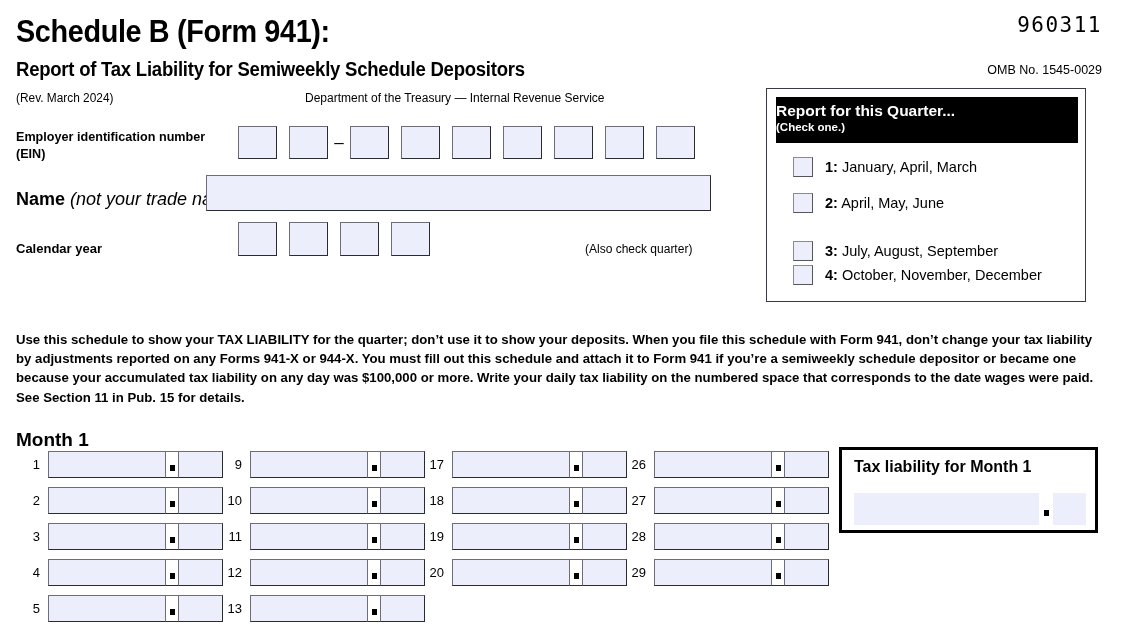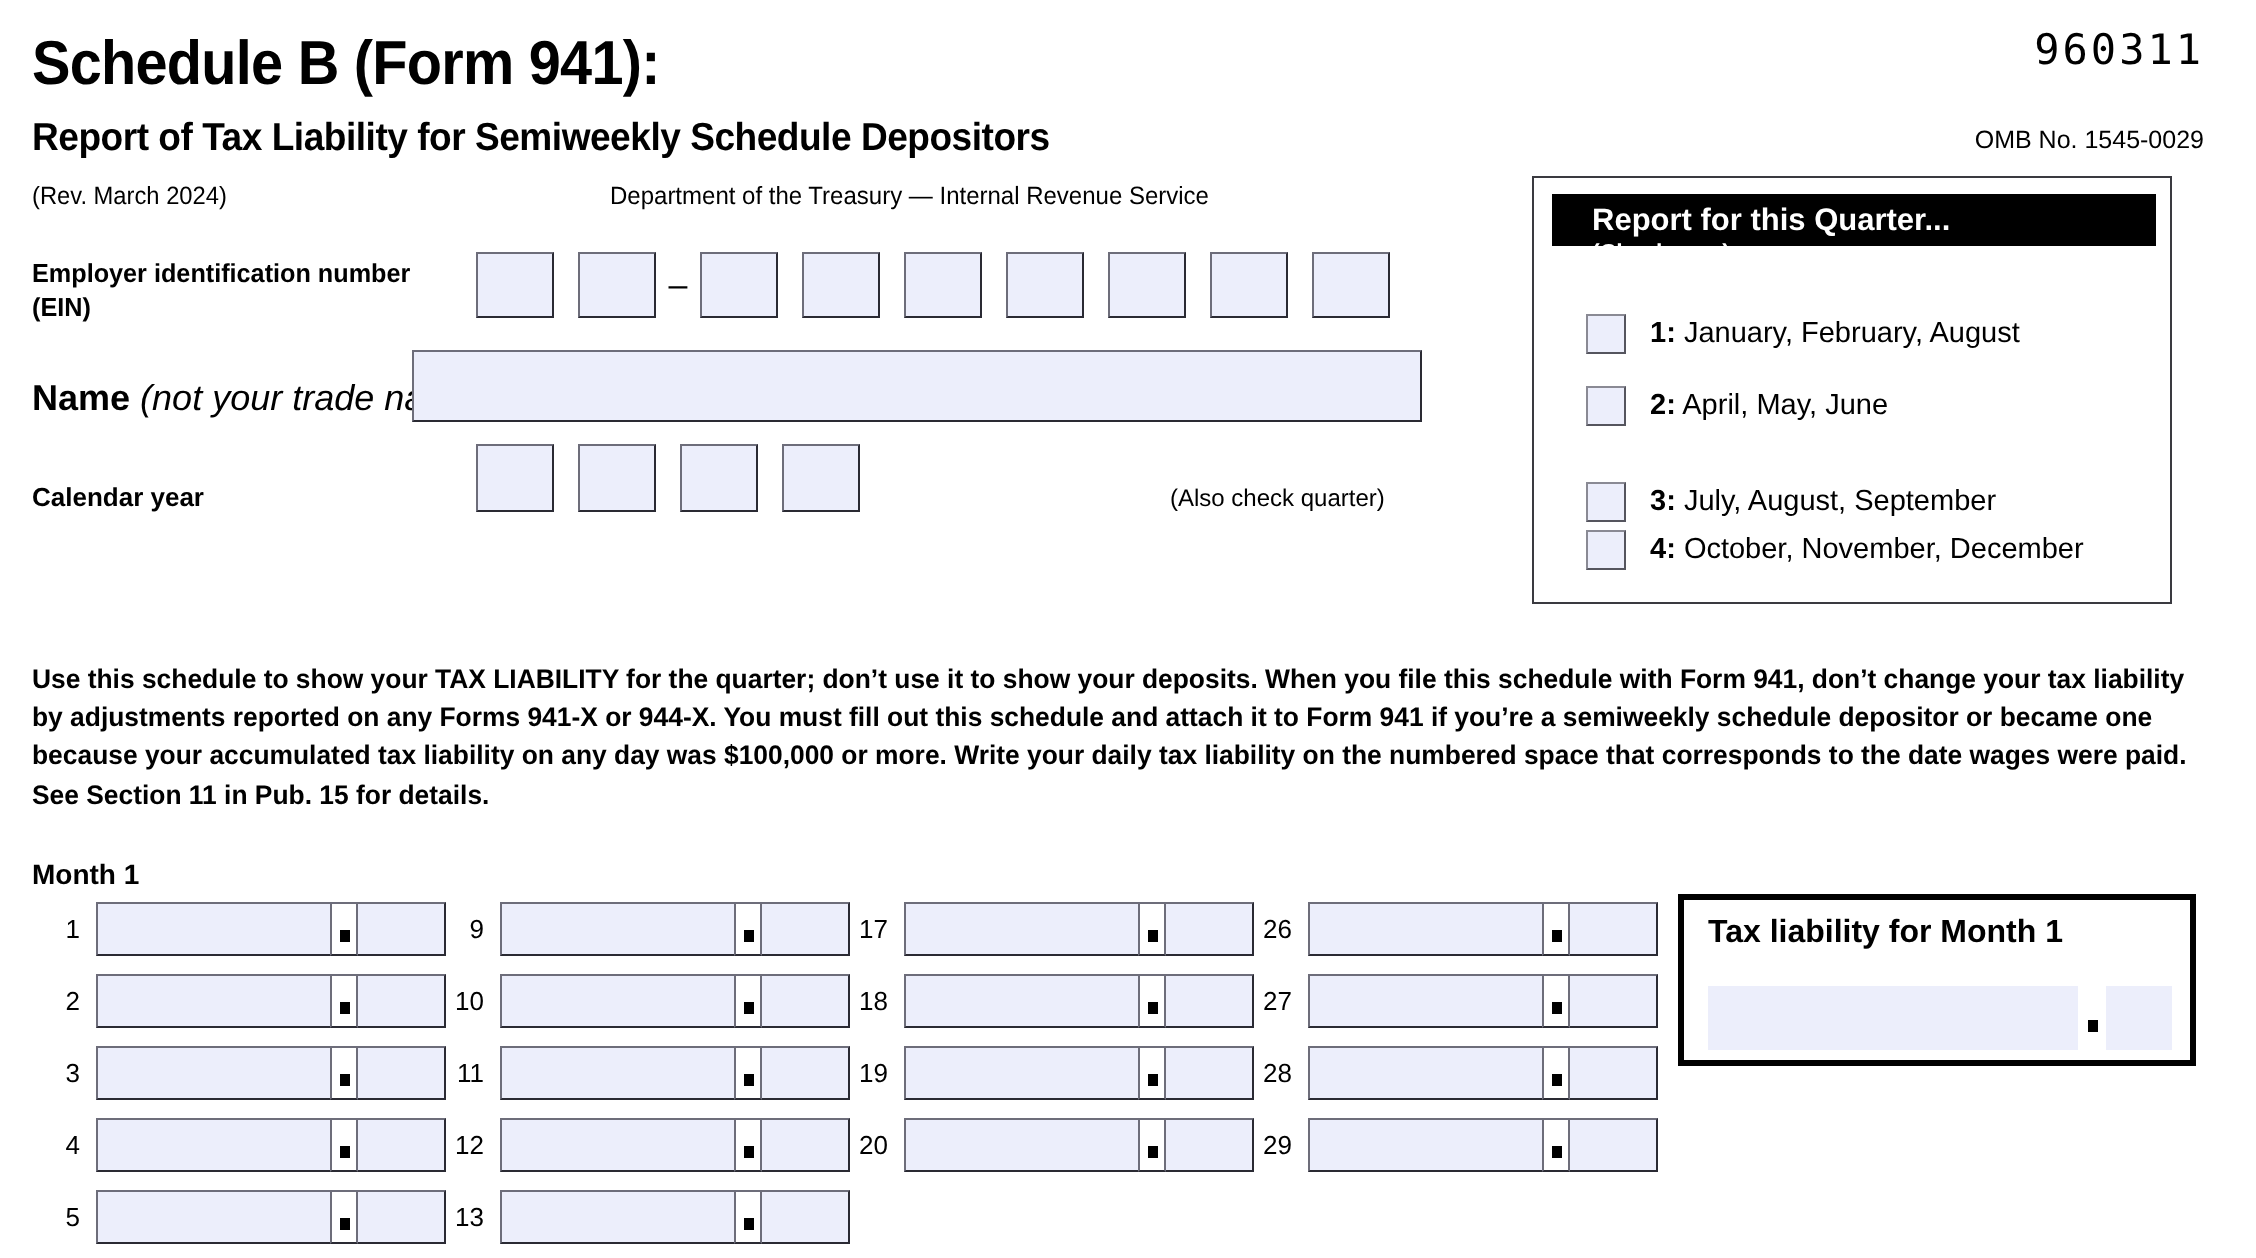--- a/index.html
+++ b/index.html
@@ -109,23 +109,23 @@
 
   
   #quarter-panel {
     left: 766px; top: 88px;
     width: 320px; height: 214px;
     border: 1px solid #3a3a40;
     background: #fff;
   }
   #quarter-header {
     position: absolute; left: 9px; top: 8px;
-    width: 302px; height: 26px;
+    width: 302px; height: 46px;
     background: #000; color: #fff;
-    padding: 4px 0 0 20px;
+    padding: 4px 0 0 0;
   }
   #quarter-header-title {
     font-size: 15.5px; font-weight: bold; line-height: 19px;
   }
   #quarter-header-sub {
     font-size: 11.5px; font-weight: bold; line-height: 14px;
   }
   .quarter-row {
     position: absolute; left: 26px;
     display: flex; align-items: center;
@@ -150,21 +150,21 @@
     font-weight: bold;
     line-height: 19.2px;
     text-align: left;
     transform: scaleX(0.985);
     transform-origin: left top;
   }
 
   
   #month-label {
     left: 16px; top: 429px;
-    font-size: 14px; font-weight: bold;
+    font-size: 19px; font-weight: bold;
   }
   #grid { left: 0; top: 446px; width: 840px; }
   .grid-col { position: absolute; top: 0; }
   .grid-row {
     position: relative;
     height: 36px;
     display: flex; align-items: center;
   }
   .row-num {
     width: 24px; text-align: right;
@@ -273,21 +273,21 @@
 <div class="abs" id="also-check-quarter">(Also check quarter)</div>
 
 <div class="abs" id="quarter-panel">
   <div id="quarter-header">
     <div id="quarter-header-title">Report for this Quarter...</div>
     <div id="quarter-header-sub">(Check one.)</div>
   </div>
 
   <div class="quarter-row" style="top:68px">
     <div class="quarter-checkbox"></div>
-    <div class="quarter-text"><b>1:</b> <span>January, February, August</span></div>
+    <div class="quarter-text"><b>1:</b> <span>January, April, March</span></div>
   </div>
   <div class="quarter-row" style="top:104px">
     <div class="quarter-checkbox"></div>
     <div class="quarter-text"><b>2:</b> <span>April, May, June</span></div>
   </div>
   <div class="quarter-row" style="top:152px">
     <div class="quarter-checkbox"></div>
     <div class="quarter-text"><b>3:</b> <span>July, August, September</span></div>
   </div>
   <div class="quarter-row" style="top:176px">

